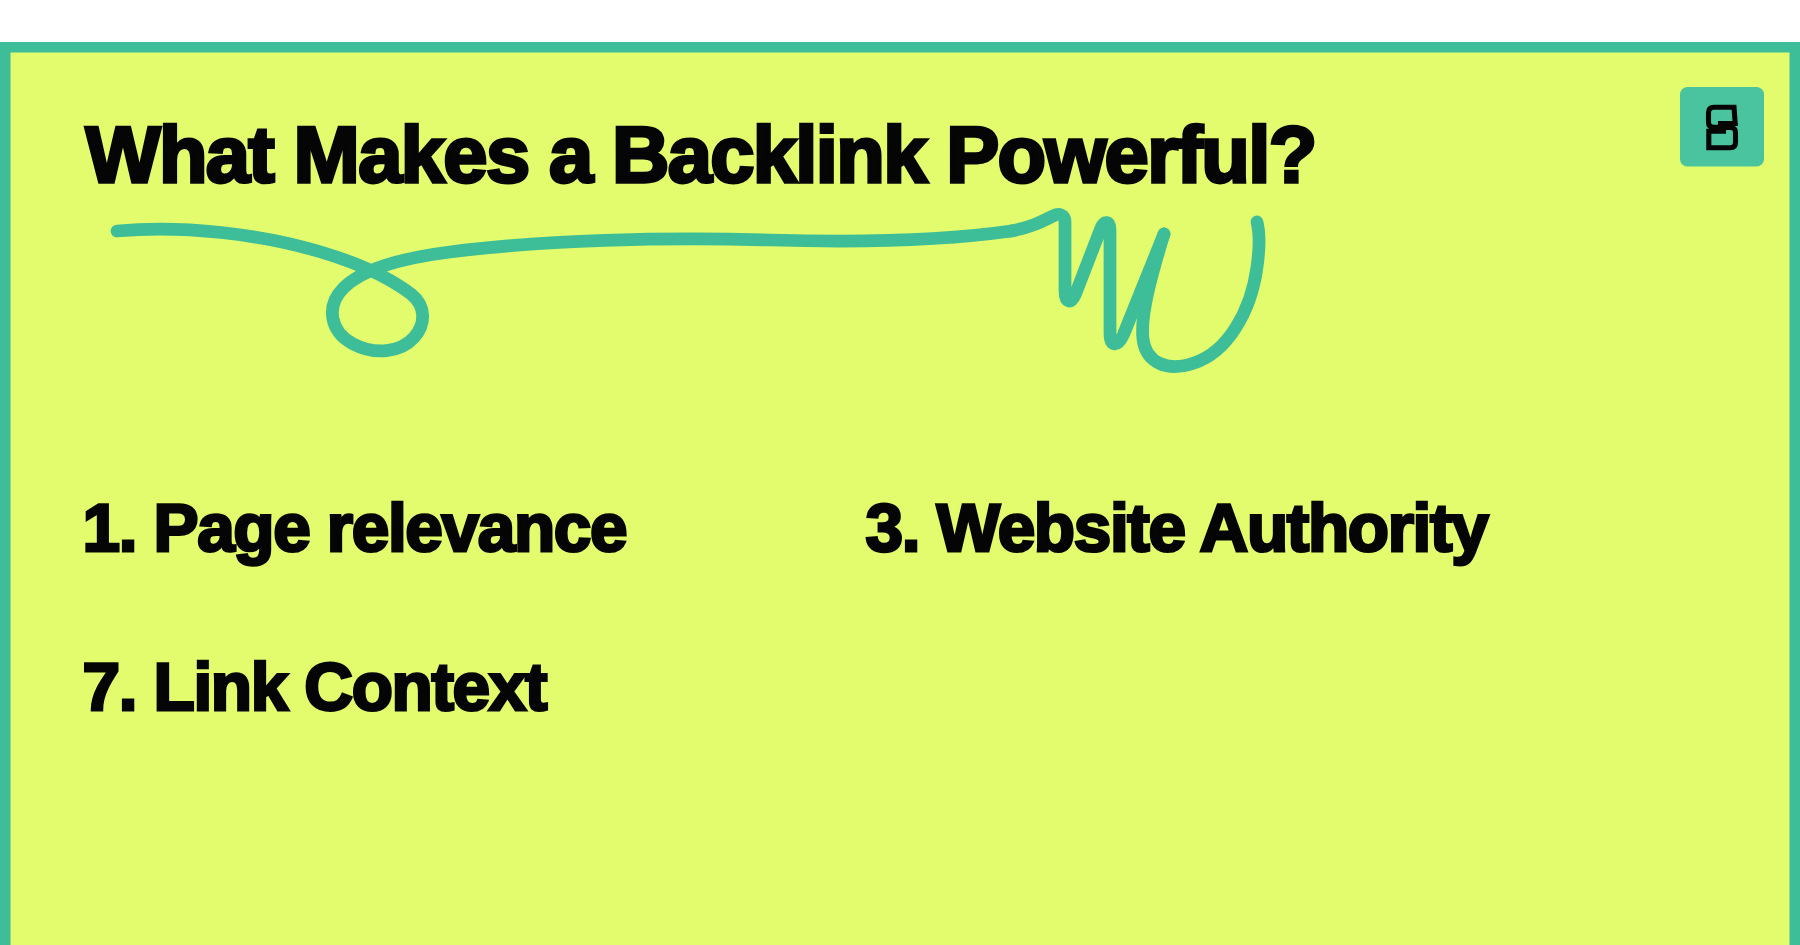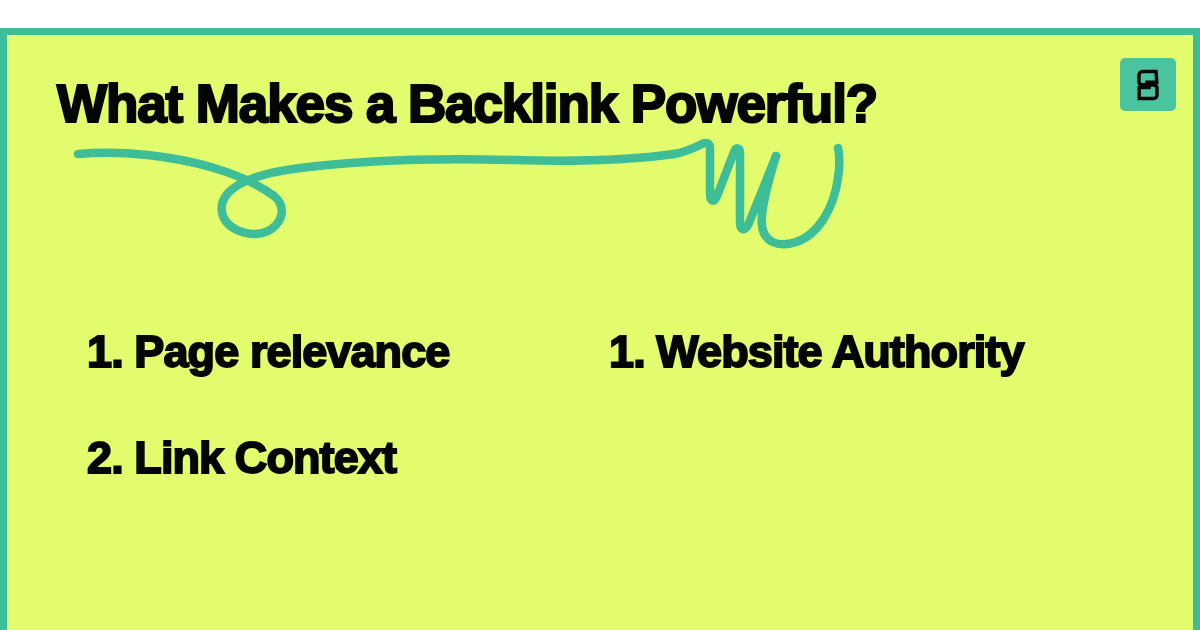--- a/index.html
+++ b/index.html
@@ -67,21 +67,21 @@
 
   
   .list {
     position: absolute;
     left: 0;
     top: 288px;
     width: 1186px;
     display: grid;
     grid-template-columns: 520px 1fr;
     row-gap: 48px;
-    padding-left: 80px;
+    padding-left: 48px;
     box-sizing: border-box;
   }
   .list-item {
     margin: 0;
     font-family: "Liberation Sans", sans-serif;
     font-weight: 700;
     font-size: 45px;
     line-height: 58px;
     letter-spacing: -0.9px;
     color: #050505;
@@ -118,17 +118,17 @@
                C674,17 678,17 678,23 L678,92 C678,101 683,102 687,93
                L714,26"></path>
 
       <path d="M714,26 C706,52 698,80 700,96 C702,112 716,118 734,112
                C756,105 772,78 776,48 C778,34 778,26 776,18"></path>
     </g>
   </svg>
 
   <div class="list">
     <p class="list-item col-left">1. Page relevance</p>
-    <p class="list-item col-right">1. Website Authority</p>
-    <p class="list-item col-left">2. Link Context</p>
+    <p class="list-item col-right">3. Website Authority</p>
+    <p class="list-item col-left">7. Link Context</p>
   </div>
 
 </div>
 
 </body></html>

